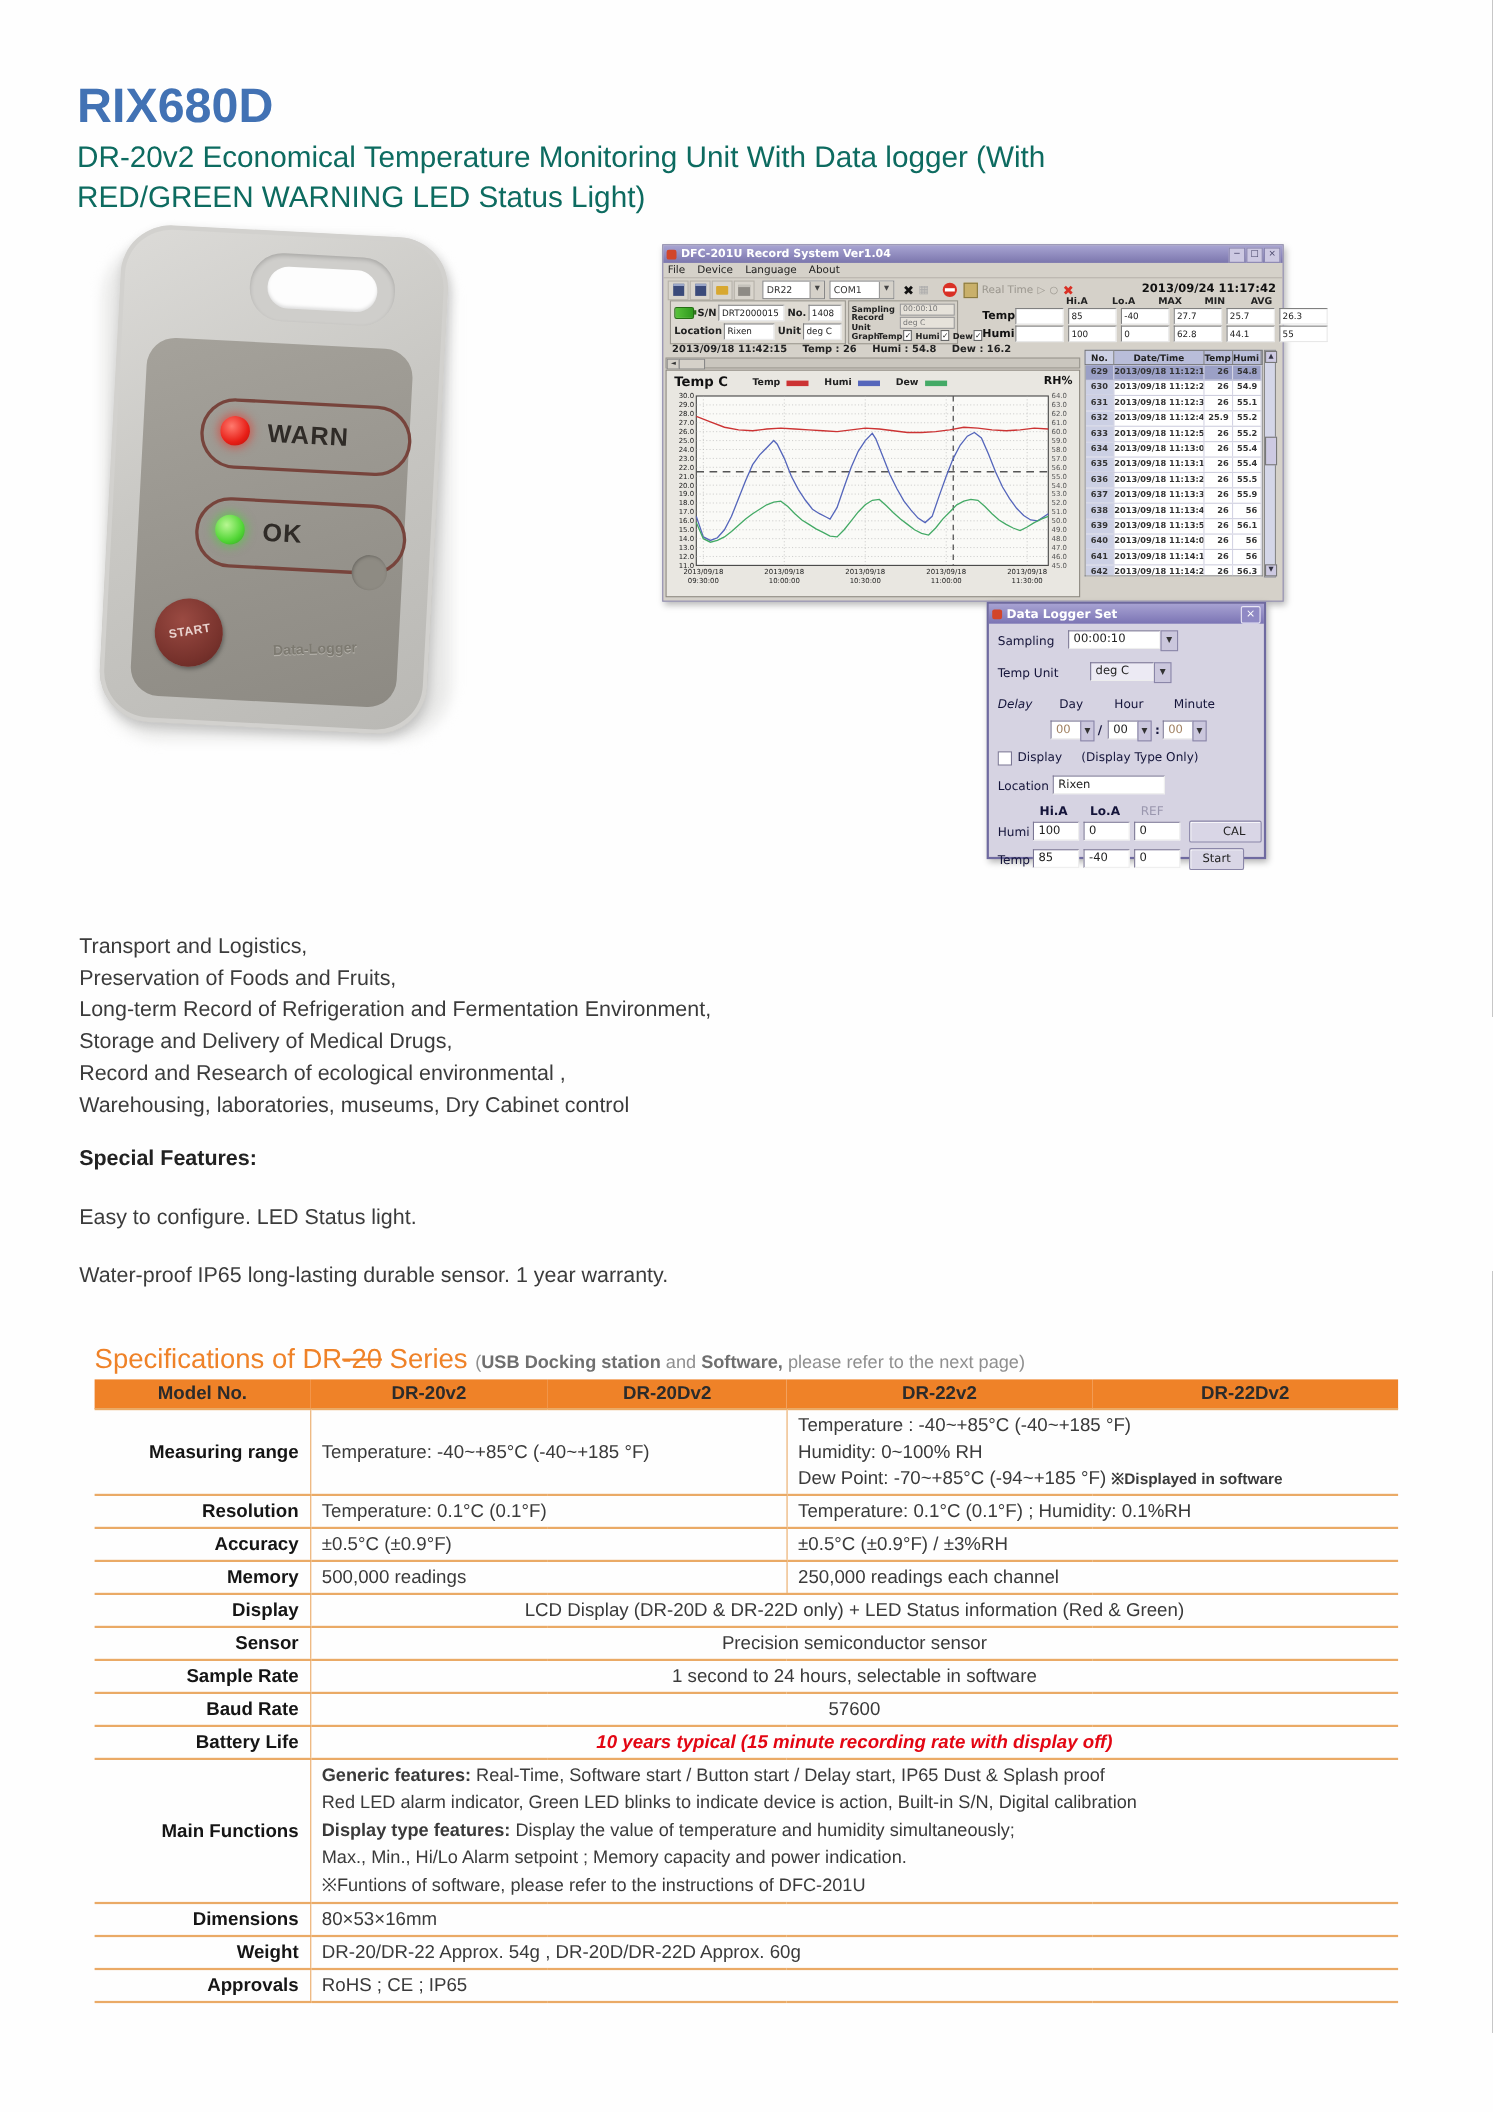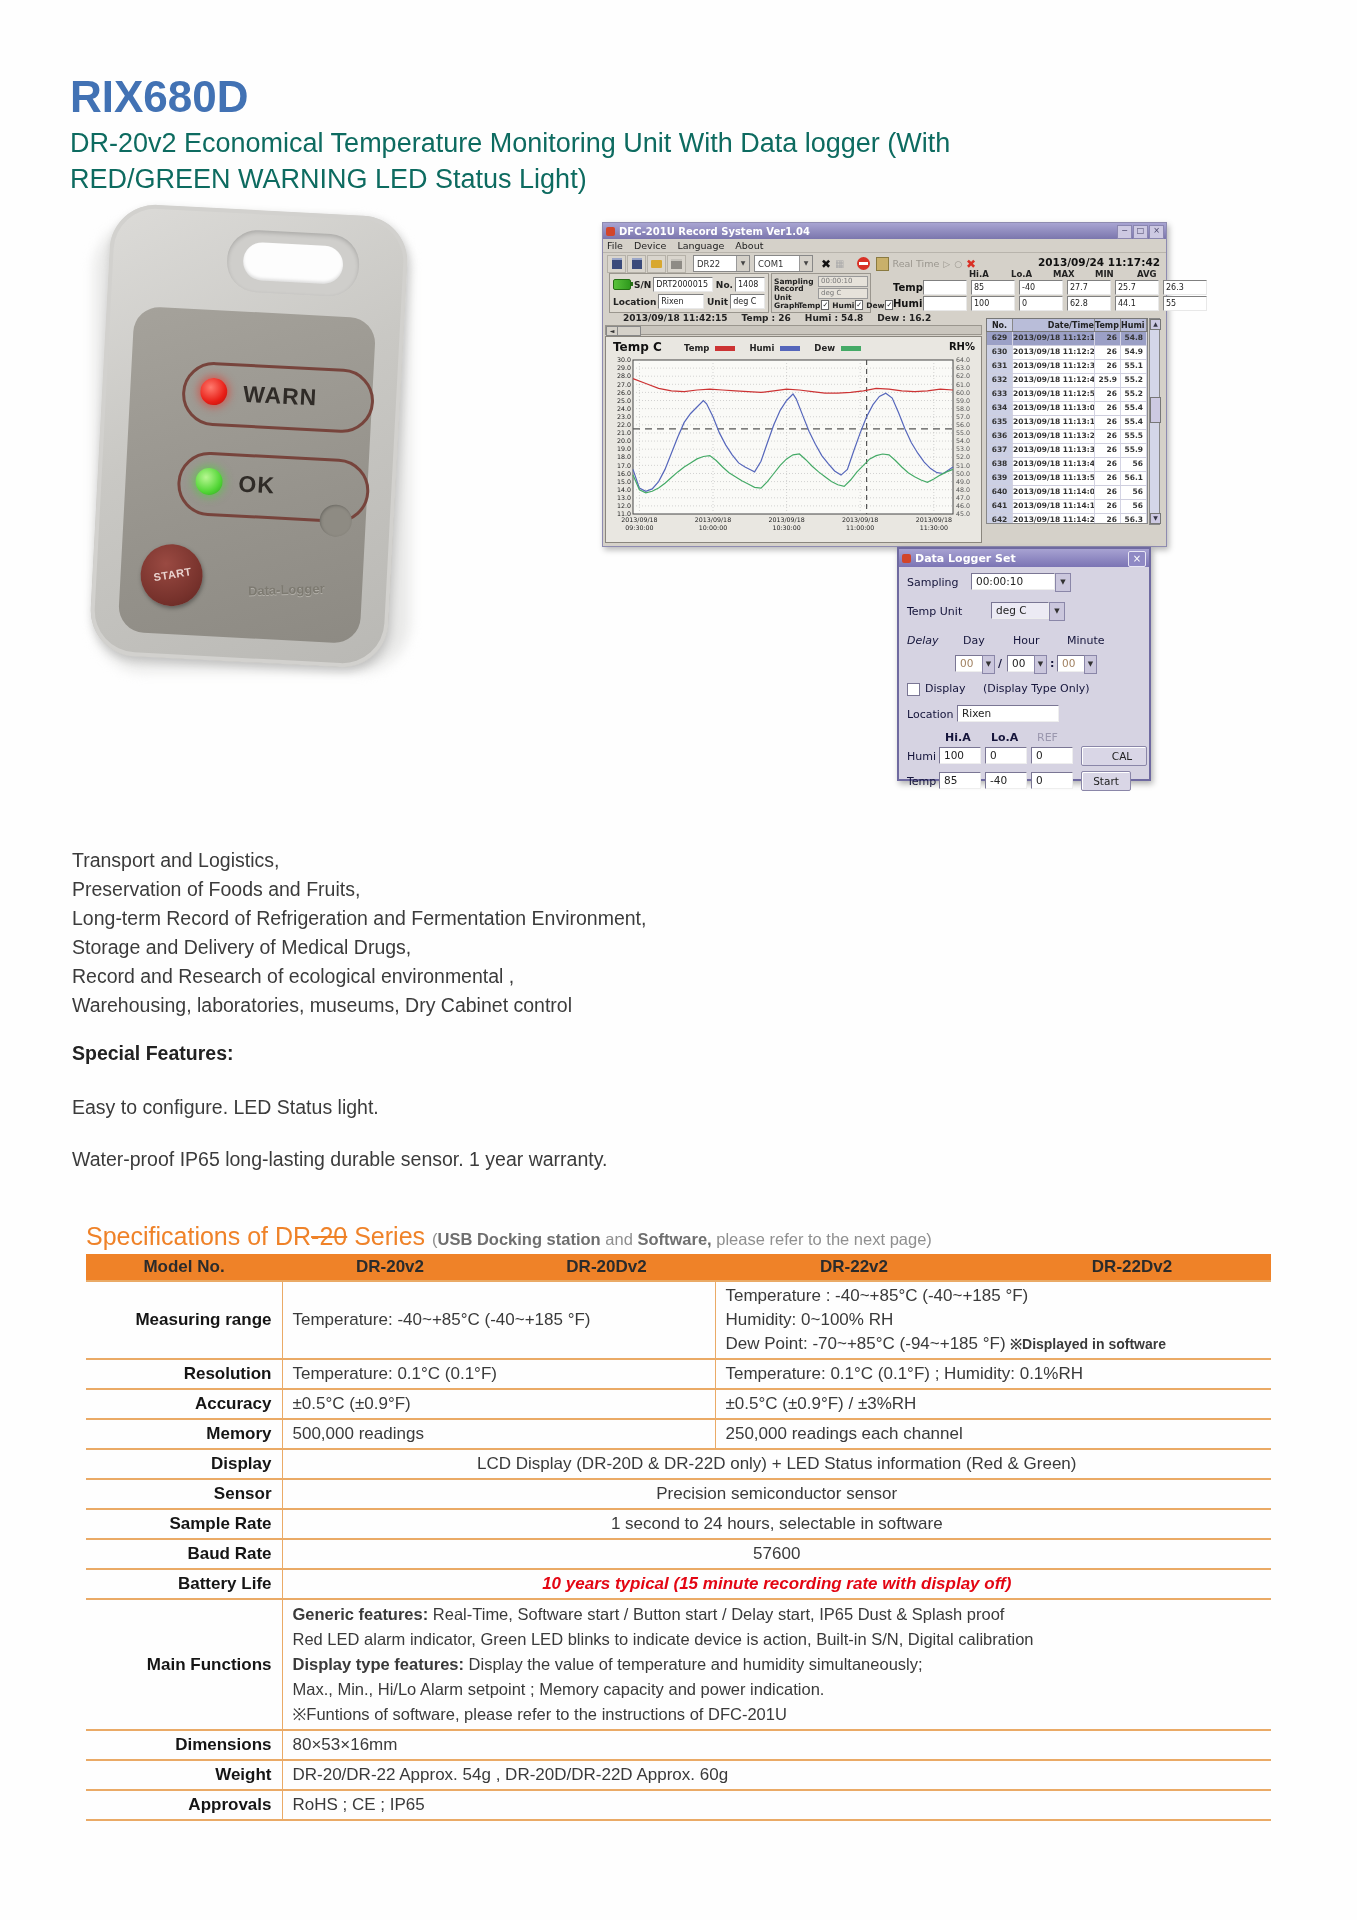--- a/index.html
+++ b/index.html
@@ -79,42 +79,42 @@
   .gchk-label{font-size:7.5px;font-weight:bold;color:#222;margin-right:1px;}
   .chk{width:8px;height:8px;background:#fff;border:1px solid #666;font-size:7px;line-height:8px;text-align:center;color:#222;margin-right:3px;}
 
   .stats{left:290px;top:46px;}
   .stats-hrow{display:flex;margin-left:76px;}
   .stats-h{width:42px;font-size:8.5px;font-weight:bold;color:#222;text-align:left;}
   .stats-row{display:flex;align-items:center;margin-top:1px;}
   .stats-lbl{width:30px;font-size:10px;font-weight:bold;color:#111;}
   .stats-fld{width:38px;margin-right:4px;}
 
-  .statusline{left:20px;top:90px;font-size:9px;font-weight:bold;color:#222;display:flex;gap:14px;}
+  .statusline{left:8px;top:90px;font-size:9px;font-weight:bold;color:#222;display:flex;gap:14px;}
   .hscroll{left:2px;top:102px;width:377px;height:10px;background:#cac6be;border:1px solid #9a968e;box-sizing:border-box;}
   .hs-btn{position:absolute;left:0;top:0;width:10px;height:8px;background:#d5d1c9;border:1px solid #888;font-size:6px;line-height:7px;text-align:center;color:#333;}
   .hs-thumb{position:absolute;left:11px;top:0;width:22px;height:8px;background:#d5d1c9;border:1px solid #888;}
 
   .graph-panel{left:2px;top:113px;width:377px;height:207px;background:#e9e7e1;border:1px solid #8a867e;box-sizing:border-box;}
   .graph-title{left:7px;top:3px;font-size:12px;font-weight:bold;color:#111;}
   .legend{left:78px;top:6px;display:flex;align-items:center;gap:6px;}
   .leg-name{font-size:8.5px;font-weight:bold;color:#222;}
   .leg-swatch{width:20px;height:5px;margin-right:8px;}
   .rh-label{right:6px;top:4px;font-size:10px;font-weight:bold;color:#111;}
 
   .dtable{left:383px;top:95px;width:162px;}
   .dt-header{display:flex;background:#b9bdd9;border:1px solid #777;box-sizing:border-box;height:14px;}
   .dt-h{font-size:8px;font-weight:bold;color:#222;text-align:center;line-height:13px;border-right:1px solid #888;box-sizing:border-box;}
   .dt-rows{border:1px solid #888;border-top:none;height:192px;overflow:hidden;background:#fff;box-sizing:border-box;}
   .dt-row{display:flex;height:13px;border-bottom:1px solid #cfcfdf;}
   .dt-row.sel{background:#9ba0c6;}
   .dt-c{font-size:7.5px;line-height:12px;box-sizing:border-box;border-right:1px solid #d4d4e4;overflow:hidden;white-space:nowrap;}
   .c-no{width:26px;background:#ccd0e4;text-align:center;font-weight:bold;}
   .dt-row.sel .c-no{background:#9ba0c6;}
-  .c-dt{width:82px;text-align:right;font-weight:bold;}
+  .c-dt{width:82px;text-align:center;font-weight:bold;}
   .c-t{width:26px;text-align:right;padding-right:3px;font-weight:bold;}
   .c-h{width:26px;text-align:right;padding-right:3px;font-weight:bold;}
   .vscroll{left:546px;top:95px;width:11px;height:207px;background:#d4d6e8;border:1px solid #888;box-sizing:border-box;}
   .vs-btn{position:absolute;left:0;width:9px;height:9px;background:#cdc9e2;border:1px solid #777;font-size:6px;line-height:8px;text-align:center;color:#334;}
   .vs-thumb{position:absolute;left:0;top:78px;width:9px;height:24px;background:#cdc9e2;border:1px solid #777;}
 
   
   .dlg{left:897px;top:547px;width:250px;height:230px;background:#d6d3e2;border:2px solid #6f6aa0;
        box-shadow:2px 3px 6px rgba(0,0,0,.3);font-family:"DejaVu Sans",sans-serif;}
   .dlg-title{left:0;top:0;width:100%;height:18px;background:linear-gradient(180deg,#a7a2d2,#7b74b4);display:flex;align-items:center;}

